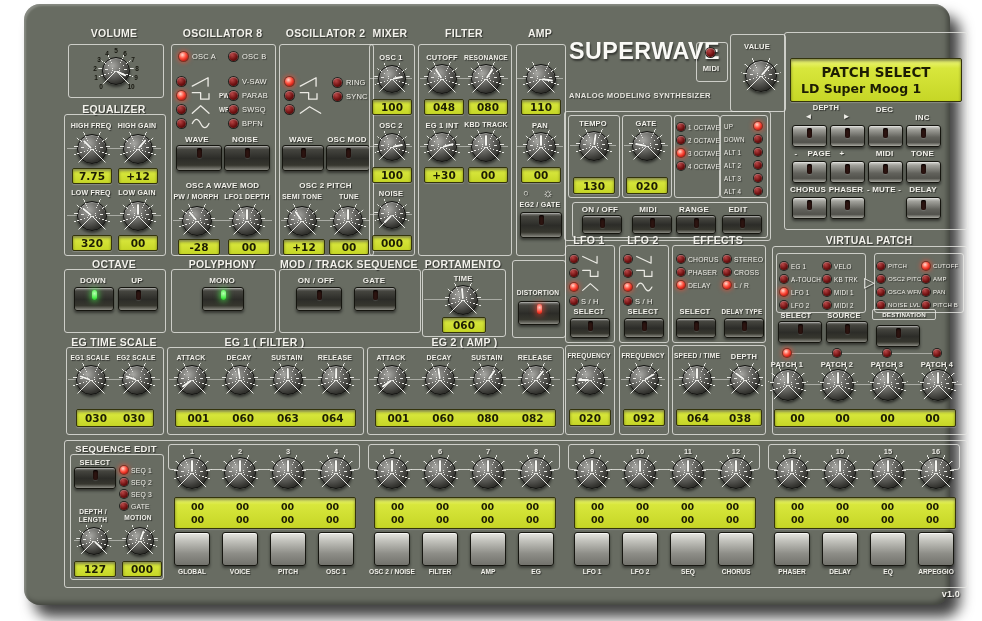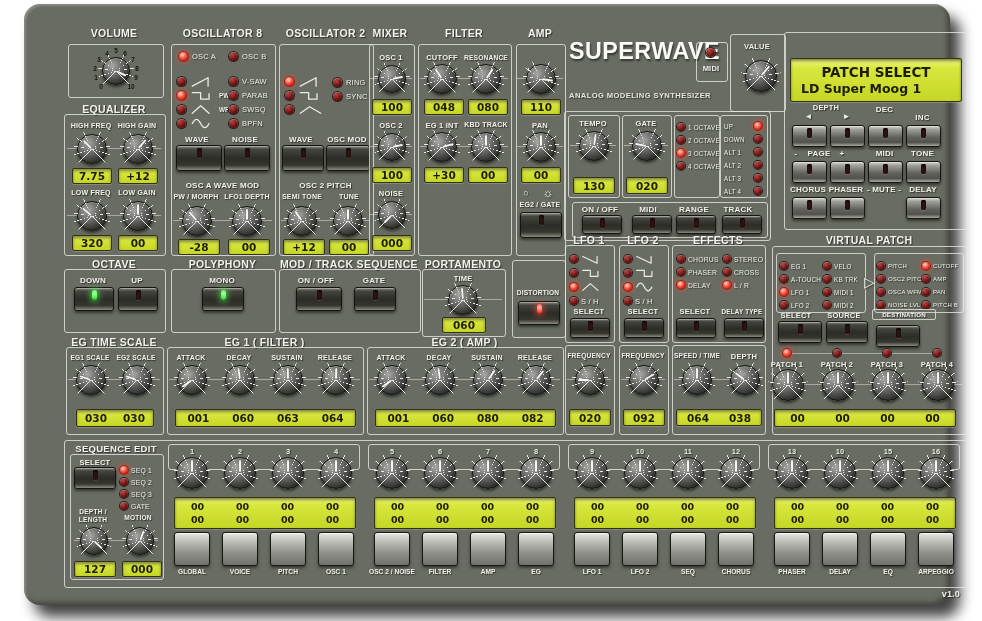--- a/index.html
+++ b/index.html
@@ -448,21 +448,21 @@
         <i class="led s"></i>
       </div>
   <div class="row sb" style="left:700px;top:180px;width:38px">
         <span class="rl xs">ALT 4</span>
         <i class="led s"></i>
       </div>
   <div class="box" style="left:548px;top:198px;width:194px;height:34px"></div>
   <div class="l" style="left:552px;top:201px;width:48px">ON / OFF</div>
   <div class="l" style="left:604px;top:201px;width:40px">MIDI</div>
   <div class="l" style="left:648px;top:201px;width:44px">RANGE</div>
-  <div class="l" style="left:694px;top:201px;width:40px">TRACK</div>
+  <div class="l" style="left:694px;top:201px;width:40px">EDIT</div>
   <div class="btn" style="left:558px;top:211px;width:38px;height:17px">
         <i class="ind"></i>
       </div>
   <div class="btn" style="left:608px;top:211px;width:38px;height:17px">
         <i class="ind"></i>
       </div>
   <div class="btn" style="left:652px;top:211px;width:38px;height:17px">
         <i class="ind"></i>
       </div>
   <div class="btn" style="left:698px;top:211px;width:38px;height:17px">

